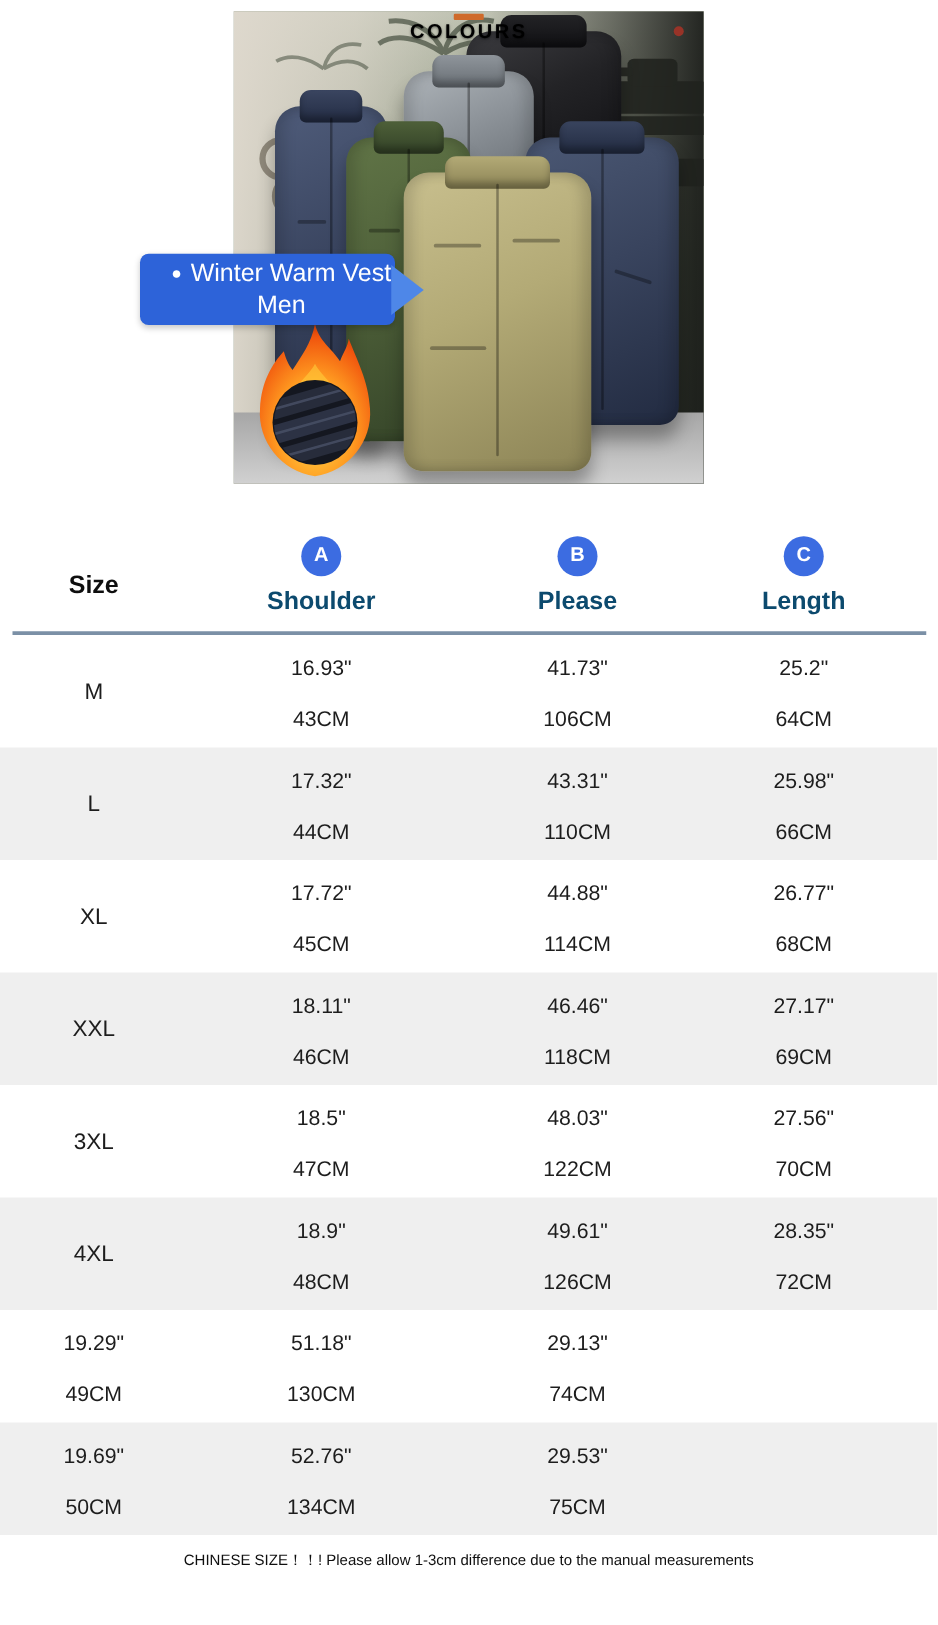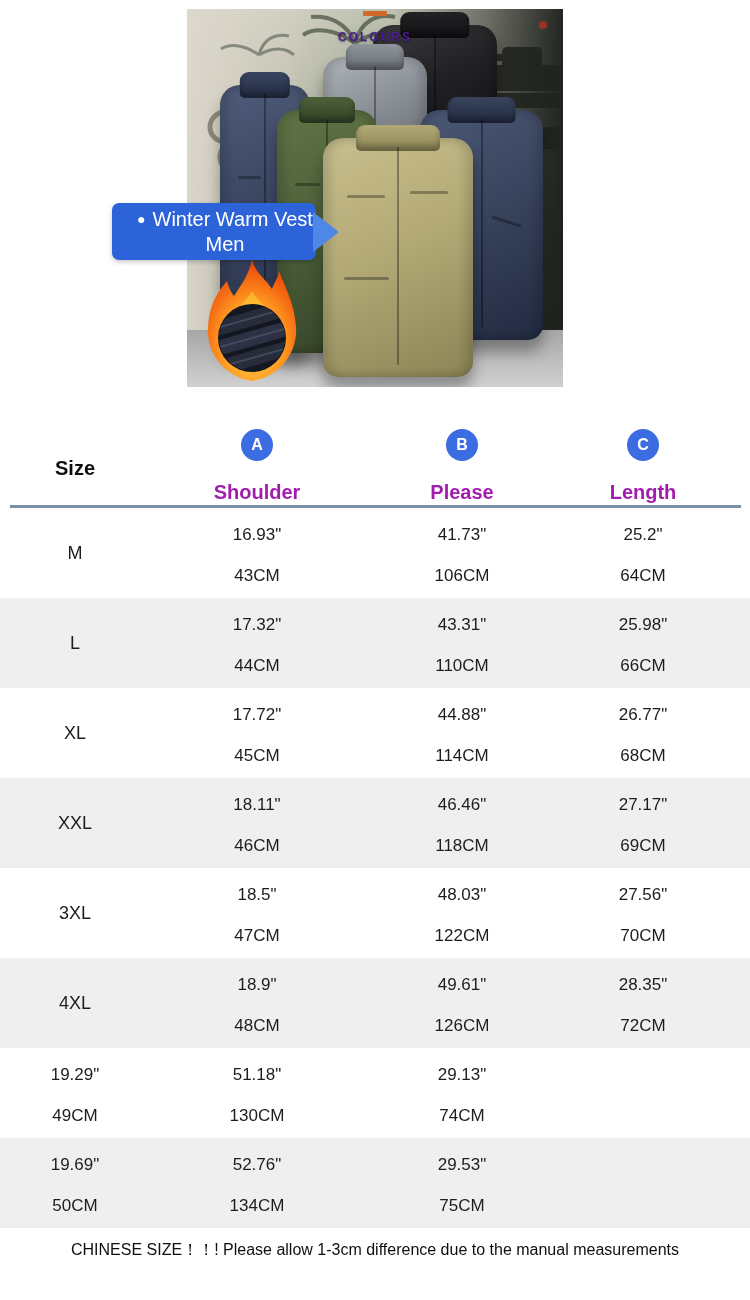--- a/index.html
+++ b/index.html
@@ -23,22 +23,22 @@
   .scene { position:absolute; inset:0; }
   .floor {
     position:absolute; left:0; right:0; bottom:0; height:57px;
     background:linear-gradient(#a6a6a6, #d1d1d1); z-index:1;
   }
   .orange-mark {
     position:absolute; top:2px; left:50%; transform:translateX(-50%);
     width:24px; height:5px; background:#cf6a2a; border-radius:1px; z-index:7;
   }
   .colours {
-    position:absolute; top:21px; left:0; right:0; text-align:center; z-index:7;
-    color:#4c1d95; font-weight:bold; font-size:12px; letter-spacing:2px;
+    position:absolute; top:8px; left:0; right:0; text-align:center; z-index:7;
+    color:#000000; font-weight:bold; font-size:16px; letter-spacing:2px;
     text-shadow:0 1px 2px rgba(0,0,0,.5);
   }
 
   
   .vest {
     position:absolute; border-radius:20px 20px 15px 15px;
     background:linear-gradient(155deg, var(--cl) 0%, var(--c) 45%, var(--cd) 100%);
     box-shadow:0 12px 14px rgba(0,0,0,.30),
                inset 7px 0 10px rgba(0,0,0,.14),
                inset -7px 0 10px rgba(0,0,0,.14);
@@ -97,37 +97,37 @@
   .size-head {
     display:flex; align-items:center; justify-content:center;
     font-weight:bold; font-size:20px; color:#0e0e0e; padding-top:16px;
   }
   .col-head { display:flex; flex-direction:column; align-items:center; padding-top:14px; }
   .badge {
     width:32px; height:32px; border-radius:50%; background:#3c6ce1;
     color:#ffffff; font-weight:bold; font-size:16px;
     display:flex; align-items:center; justify-content:center;
   }
-  .col-label { font-weight:bold; font-size:20px; color:#a21caf; margin-top:20px; }
+  .col-label { font-weight:bold; font-size:20px; color:#0c4a6e; margin-top:9px; }
   .divider { height:3px; background:#7b90a6; margin:0 9px 0 10px; }
 
   .row { height:90px; }
   .row.alt { background:#efefef; }
   .cell-size {
     display:flex; align-items:center; justify-content:center;
     font-size:18px;
   }
   .cell-two {
     display:flex; flex-direction:column; align-items:center; justify-content:center;
     gap:21px; padding-top:5px; font-size:17px;
   }
 
   .footnote {
     position:absolute; left:0; top:1240px; width:750px;
-    text-align:center; font-size:16px; color:#0f0f0f;
+    text-align:center; font-size:12px; color:#0f0f0f;
   }
 </style>
 </head>
 <body>
 
 <div class="page">
 
   <div class="hero">
     <div class="hero-bg"></div>
 

